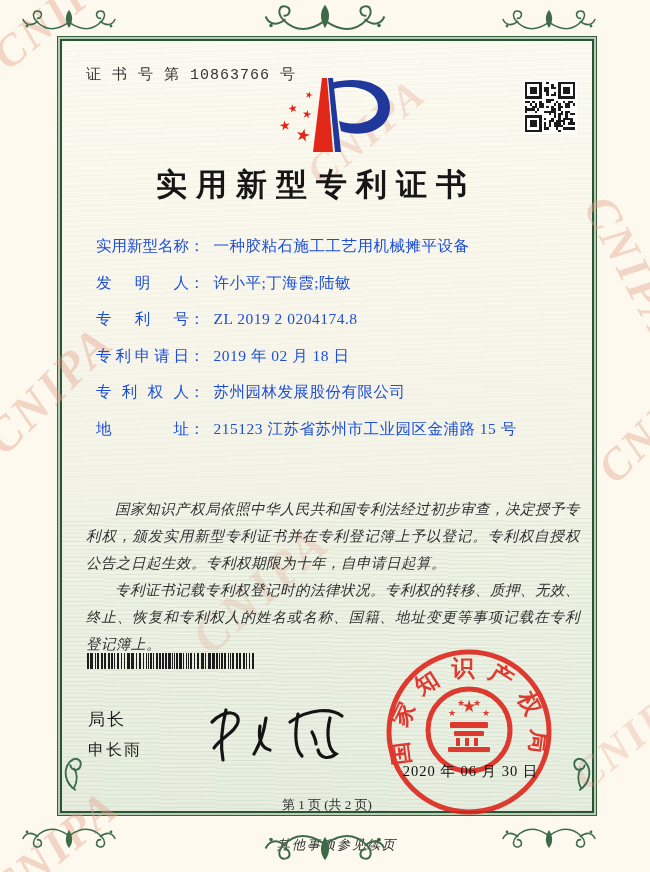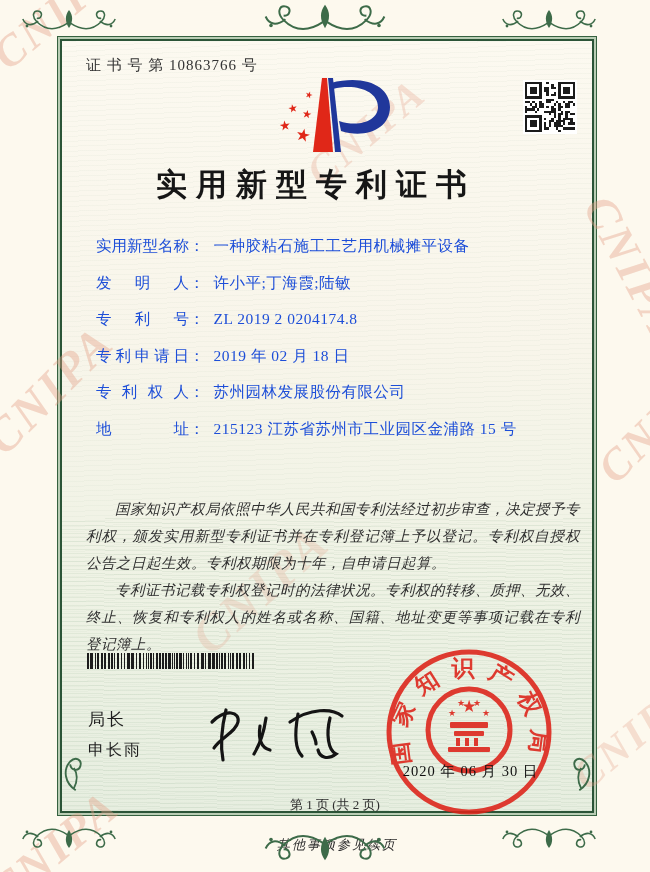--- a/index.html
+++ b/index.html
@@ -26,21 +26,21 @@
   .wm2{left:296px;top:108px;font-size:42px;transform:rotate(-40deg);color:rgba(228,160,135,.30);}
   .wm3{left:556px;top:240px;font-size:46px;transform:rotate(62deg);}
   .wm4{left:-30px;top:362px;font-size:48px;transform:rotate(-45deg);}
   .wm5{left:584px;top:398px;font-size:44px;transform:rotate(-45deg);}
   .wm6{left:178px;top:560px;font-size:50px;transform:rotate(-42deg);color:rgba(228,160,135,.25);}
   .wm7{left:-22px;top:822px;font-size:46px;transform:rotate(-40deg);}
   .wm8{left:562px;top:712px;font-size:42px;transform:rotate(-40deg);color:rgba(228,160,135,.30);}
 
   
   .content{position:absolute;left:0;top:0;width:650px;height:872px;z-index:3;color:#2b2b2b;}
-  .certno{position:absolute;left:86px;top:56px;font-size:15px;letter-spacing:1px;color:#333;}
+  .certno{position:absolute;left:86px;top:65px;font-size:15px;letter-spacing:1px;color:#333;font-family:Liberation Mono, monospace;}
   .qr{position:absolute;left:523px;top:80px;width:54px;height:54px;background:#fff;padding:2px;box-sizing:border-box;}
   .qr svg{display:block;width:50px;height:50px;fill:#1b1b1b;}
   .logo{position:absolute;left:268px;top:74px;width:150px;height:90px;}
   .title{position:absolute;left:57px;top:164px;width:518px;text-align:center;
     font-size:31px;font-weight:bold;letter-spacing:9px;color:#161616;}
 
   .fields{position:absolute;left:96px;top:236px;width:492px;font-size:15.5px;color:#1d4ed8;}
   .frow{margin-bottom:15.5px;white-space:nowrap;}
   .flabel{display:inline-block;width:93px;text-align:justify;text-align-last:justify;vertical-align:bottom;}
   .fcolon{margin-right:9px;}
@@ -57,21 +57,21 @@
   .sig-title{position:absolute;left:88px;top:708px;font-size:17px;color:#1e1e1e;
     font-family:"Liberation Sans","DejaVu Sans",sans-serif;letter-spacing:2px;}
   .sig-name{position:absolute;left:88px;top:740px;font-size:16px;color:#1e1e1e;
     font-family:Liberation Sans, sans-serif;letter-spacing:2px;}
   .autograph{position:absolute;left:192px;top:692px;width:160px;height:85px;}
 
   .seal{position:absolute;left:384px;top:646px;width:170px;height:172px;opacity:.88;z-index:4;}
   .seal-date{position:absolute;left:398px;top:762px;width:145px;text-align:center;
     font-size:14.5px;color:#101010;letter-spacing:1px;z-index:5;}
 
-  .pageinfo{position:absolute;left:57px;top:796px;width:540px;text-align:center;font-size:13px;color:#2d2d2d;margin-left:8px;}
+  .pageinfo{position:absolute;left:57px;top:796px;width:540px;text-align:center;font-size:13px;color:#2d2d2d;}
   .footnote{position:absolute;left:12px;top:836px;width:650px;text-align:center;font-size:13px;
     color:#2d2d2d;font-style:italic;letter-spacing:2px;}
 
   
   .fl{position:absolute;z-index:5;pointer-events:none;}
   .fl svg{display:block;}
   .fl-tl{left:20px;top:6px;}
   .fl-tc{left:262px;top:0px;}
   .fl-tr{left:500px;top:6px;transform:scaleX(-1);}
   .fl-bl{left:20px;top:826px;transform:scaleY(-1);}

